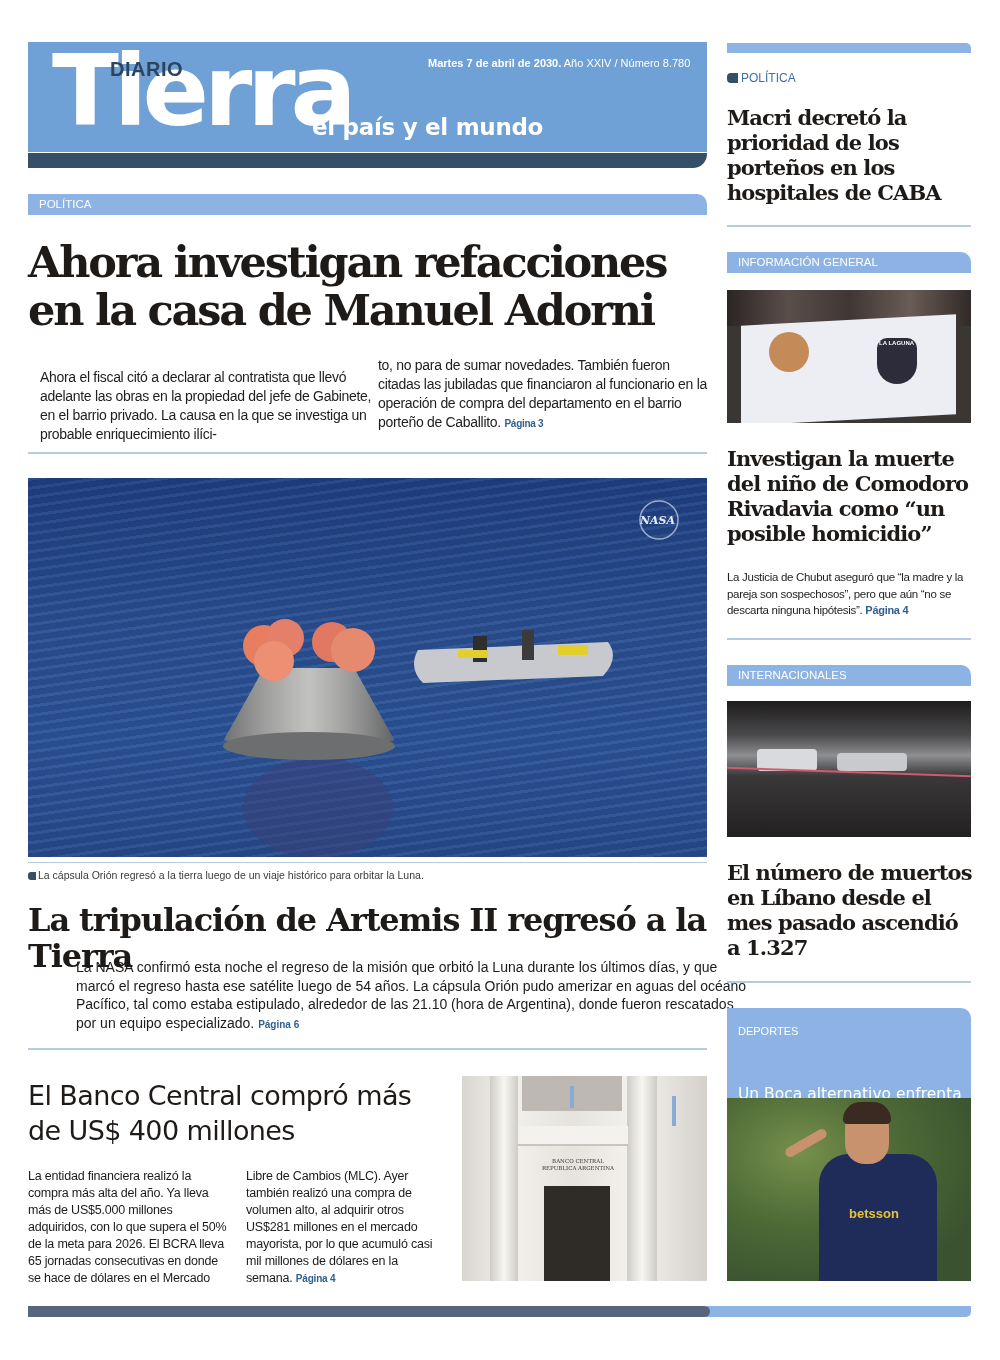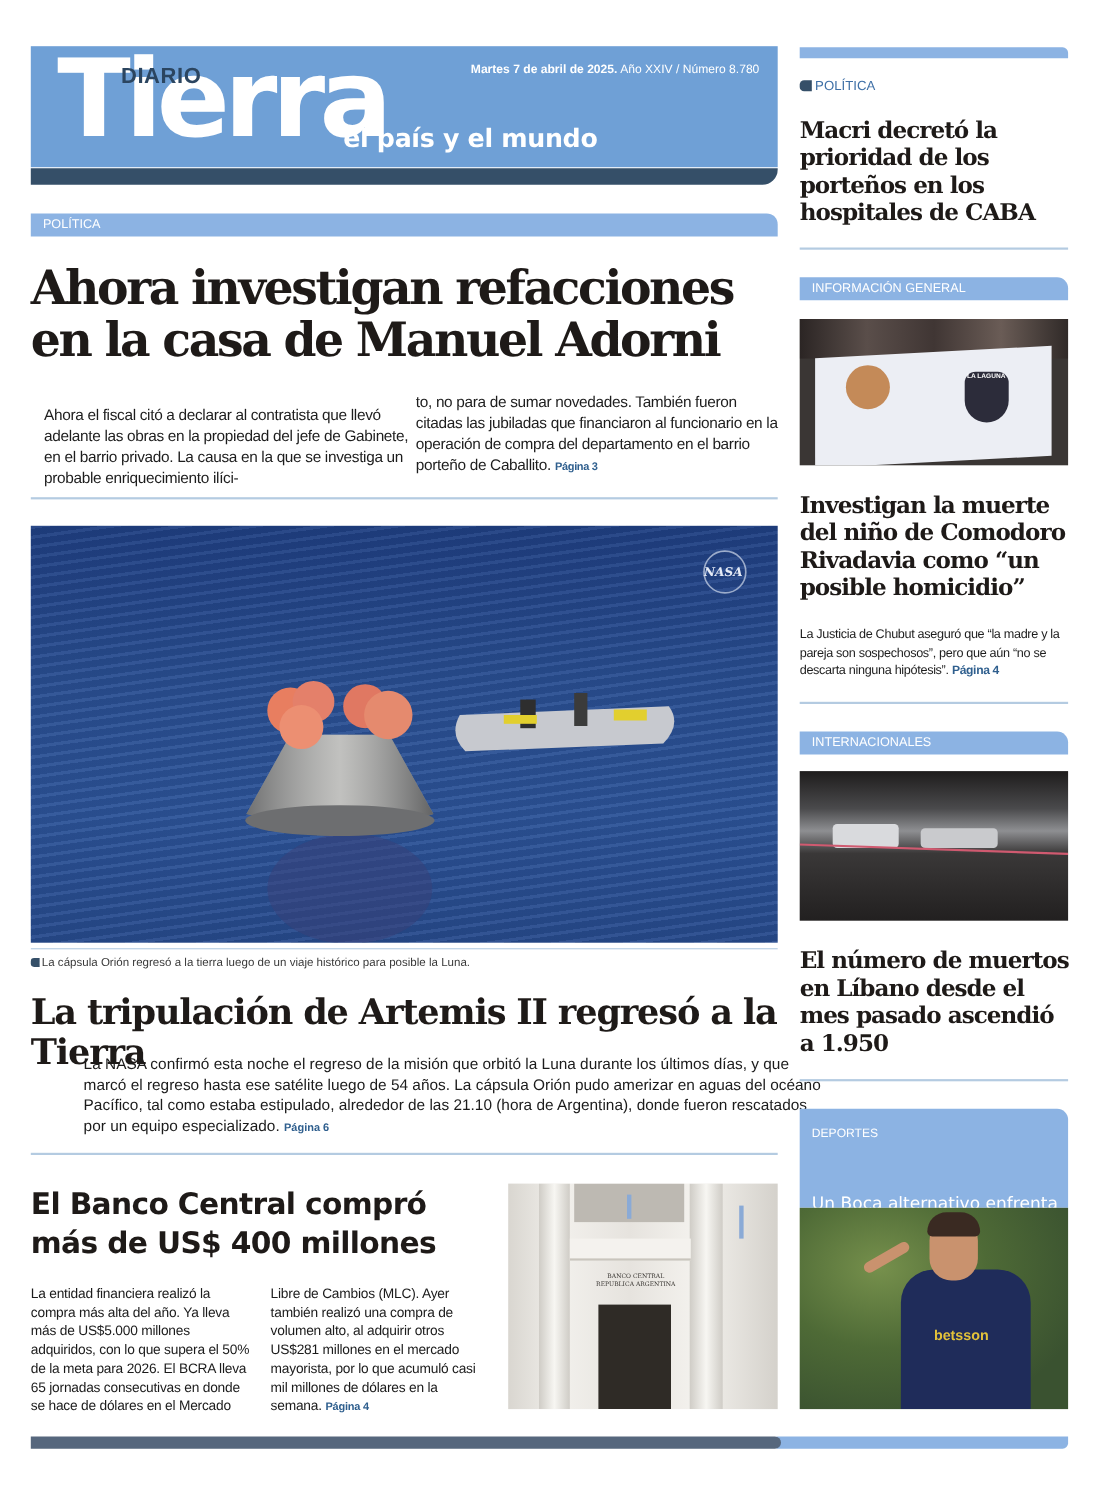--- a/index.html
+++ b/index.html
@@ -37,21 +37,21 @@
   .sea { left: 28px; top: 478px; width: 679px; height: 379px;
     background:
       repeating-linear-gradient(172deg, rgba(255,255,255,0.05) 0 3px, rgba(0,0,0,0.07) 3px 9px),
       linear-gradient(180deg, #1f3f82 0%, #2a4f92 40%, #2c5398 70%, #274a8c 100%); }
   .caption { left: 28px; top: 869px; font-size: 10.5px; color: #3a3a3a; }
   .caption-mark { display: inline-block; width: 8px; height: 8px; background: #354f68; border-radius: 3px 0 0 3px; margin-right: 2px; vertical-align: -1px; }
 
   .artemis-head { left: 28px; top: 902px; width: 690px; font-size: 32px; letter-spacing: -1.1px; line-height: 36px; }
   .artemis-body { left: 28px; top: 958px; width: 680px; font-size: 14px; line-height: 18.5px; letter-spacing: 0px; margin-left: 48px; }
 
-  .bc-head { left: 28px; top: 1078px; width: 420px; font-family: "DejaVu Sans", sans-serif; font-weight: bold; font-size: 27px; line-height: 35px; letter-spacing: -0.6px; color: #1e1a18; }
+  .bc-head { left: 28px; top: 1078px; width: 420px; font-family: "DejaVu Sans", sans-serif; font-weight: normal; font-size: 27px; line-height: 35px; letter-spacing: -0.6px; color: #1e1a18; }
   .bc-col1 { left: 28px; top: 1168px; width: 205px; font-size: 12.5px; line-height: 17px; letter-spacing: -0.2px; }
   .bc-col2 { left: 246px; top: 1168px; width: 200px; font-size: 12.5px; line-height: 17px; letter-spacing: -0.2px; }
   .bank { left: 462px; top: 1076px; width: 245px; height: 205px; background: linear-gradient(90deg,#d9d6d0,#f2f0ec 20%,#e6e3de 45%,#f4f2ee 70%,#d4d1cb); }
 
   
   .rc-topbar { left: 727px; top: 43px; width: 244px; height: 10px; background: #8cb3e3; border-radius: 0 5px 0 0; }
   .rc-kicker { left: 727px; top: 71px; font-size: 12px; color: #3e6fa6; }
   .rc-kicker-mark { display: inline-block; width: 11px; height: 10px; background: #354f68; border-radius: 4px 0 0 4px; margin-right: 3px; vertical-align: -1px; }
   .rc-head { font-family: "DejaVu Serif", serif; font-weight: bold; color: #1e1a18; font-size: 21px; line-height: 25px; letter-spacing: -0.9px; width: 248px; }
   .rc-body { font-size: 11.5px; line-height: 16.5px; letter-spacing: -0.3px; color: #1d1d1d; width: 246px; }
@@ -68,21 +68,21 @@
 </style>
 </head>
 <body>
 
 <div class="abs masthead"></div>
 <div class="abs masthead-dark"></div>
 <div class="abs logo-extra">Tierra</div>
 <div class="abs logo-diario">DIARIO</div>
 <div class="abs logo-tagline">el país y el mundo</div>
 <div class="abs issue-info">
-  <b>Martes 7 de abril de 2025.</b>
+  <b>Martes 7 de abril de 2030.</b>
   <span>Año XXIV / Número 8.780</span>
 </div>
 
 <div class="abs section-tab" style="left:28px;top:194px;width:679px;">POLÍTICA</div>
 <h1 class="abs serif-head main-head">Ahora investigan refacciones en la casa de Manuel Adorni</h1>
 <p class="abs body-text col1">Ahora el fiscal citó a declarar al contratista que llevó adelante las obras en la propiedad del jefe de Gabinete, en el barrio privado. La causa en la que se investiga un probable enriquecimiento ilíci-</p>
 <p class="abs body-text col2"><span>to, no para de sumar novedades. También fueron citadas las jubiladas que financiaron al funcionario en la operación de compra del departamento en el barrio porteño de Caballito.</span> <a class="page-ref">Página 3</a></p>
 <div class="abs hr" style="left:28px;top:452px;width:679px;"></div>
 
 <div class="abs photo sea">
@@ -111,21 +111,21 @@
     <rect x="445" y="158" width="14" height="26" fill="#2e2e2e"></rect>
     <rect x="494" y="152" width="12" height="30" fill="#3b3b3b"></rect>
     <rect x="430" y="172" width="30" height="8" fill="#e2cf2e"></rect>
     <rect x="530" y="167" width="30" height="10" fill="#e2cf2e"></rect>
 
     <circle cx="631" cy="42" r="19" fill="none" stroke="#cfd8ea" stroke-width="1.5" opacity="0.7"></circle>
   </svg>
   <div class="abs" style="left:612px;top:36px;font-size:11px;font-weight:bold;color:#e5ebf6;font-family:'DejaVu Serif',serif;font-style:italic;">NASA</div>
 </div>
 <div class="abs hr" style="left:28px;top:862px;width:679px;height:1px;"></div>
-<div class="abs caption"><span class="caption-mark"></span><span>La cápsula Orión regresó a la tierra luego de un viaje histórico para posible la Luna.</span></div>
+<div class="abs caption"><span class="caption-mark"></span><span>La cápsula Orión regresó a la tierra luego de un viaje histórico para orbitar la Luna.</span></div>
 
 <h2 class="abs serif-head artemis-head">La tripulación de Artemis II regresó a la Tierra</h2>
 <p class="abs artemis-body"><span>La NASA confirmó esta noche el regreso de la misión que orbitó la Luna durante los últimos días, y que marcó el regreso hasta ese satélite luego de 54 años. La cápsula Orión pudo amerizar en aguas del océano Pacífico, tal como estaba estipulado, alrededor de las 21.10 (hora de Argentina), donde fueron rescatados por un equipo especializado.</span> <a class="page-ref">Página 6</a></p>
 <div class="abs hr" style="left:28px;top:1048px;width:679px;"></div>
 
 <h2 class="abs bc-head">El Banco Central compró más de US$ 400 millones</h2>
 <p class="abs bc-col1">La entidad financiera realizó la compra más alta del año. Ya lleva más de US$5.000 millones adquiridos, con lo que supera el 50% de la meta para 2026. El BCRA lleva 65 jornadas consecutivas en donde se hace de dólares en el Mercado</p>
 <p class="abs bc-col2"><span>Libre de Cambios (MLC). Ayer también realizó una compra de volumen alto, al adquirir otros US$281 millones en el mercado mayorista, por lo que acumuló casi mil millones de dólares en la semana.</span> <a class="page-ref">Página 4</a></p>
 <div class="abs photo bank">
   <div class="abs" style="left:28px;top:0;width:28px;height:205px;background:linear-gradient(90deg,#cfccc6,#f7f6f2,#cfccc6);"></div>
@@ -158,21 +158,21 @@
 <h3 class="abs rc-head" style="left:727px;top:446px;">Investigan la muerte del niño de Comodoro Rivadavia como “un posible homicidio”</h3>
 <p class="abs rc-body" style="left:727px;top:569px;"><span>La Justicia de Chubut aseguró que “la madre y la pareja son sospechosos”, pero que aún “no se descarta ninguna hipótesis”.</span> <a class="page-ref" style="font-size:11px;">Página 4</a></p>
 <div class="abs rc-hr" style="top:638px;"></div>
 
 <div class="abs section-tab" style="left:727px;top:665px;width:244px;">INTERNACIONALES</div>
 <div class="abs photo" style="left:727px;top:701px;width:244px;height:136px;background:linear-gradient(180deg,#1e1c1c 0%,#4a4a4c 25%,#8e8f92 40%,#3a3838 55%,#222020 100%);">
   <div class="abs" style="left:30px;top:48px;width:60px;height:22px;background:#d9dadd;border-radius:4px;"></div>
   <div class="abs" style="left:110px;top:52px;width:70px;height:18px;background:#c9cacd;border-radius:4px;"></div>
   <div class="abs" style="left:0;top:70px;width:244px;height:2px;background:#d05a70;transform:rotate(2deg);"></div>
 </div>
-<h3 class="abs rc-head" style="left:727px;top:860px;">El número de muertos en Líbano desde el mes pasado ascendió a 1.950</h3>
+<h3 class="abs rc-head" style="left:727px;top:860px;">El número de muertos en Líbano desde el mes pasado ascendió a 1.327</h3>
 <div class="abs rc-hr" style="top:981px;"></div>
 
 <div class="abs deportes-card"></div>
 <div class="abs dep-kicker">DEPORTES</div>
 <div class="abs dep-head">Un Boca alternativo enfrenta a Independiente</div>
 <div class="abs photo boca-photo">
   <div class="abs" style="left:92px;top:56px;width:118px;height:127px;background:#1f2c5a;border-radius:30px 30px 0 0;"></div>
   <div class="abs" style="left:118px;top:8px;width:44px;height:58px;background:#c9926e;border-radius:22px 22px 20px 20px;"></div>
   <div class="abs" style="left:116px;top:4px;width:48px;height:22px;background:#3a2a22;border-radius:24px 24px 6px 6px;"></div>
   <div class="abs" style="left:56px;top:40px;width:46px;height:10px;background:#c9926e;transform:rotate(-30deg);border-radius:5px;"></div>

